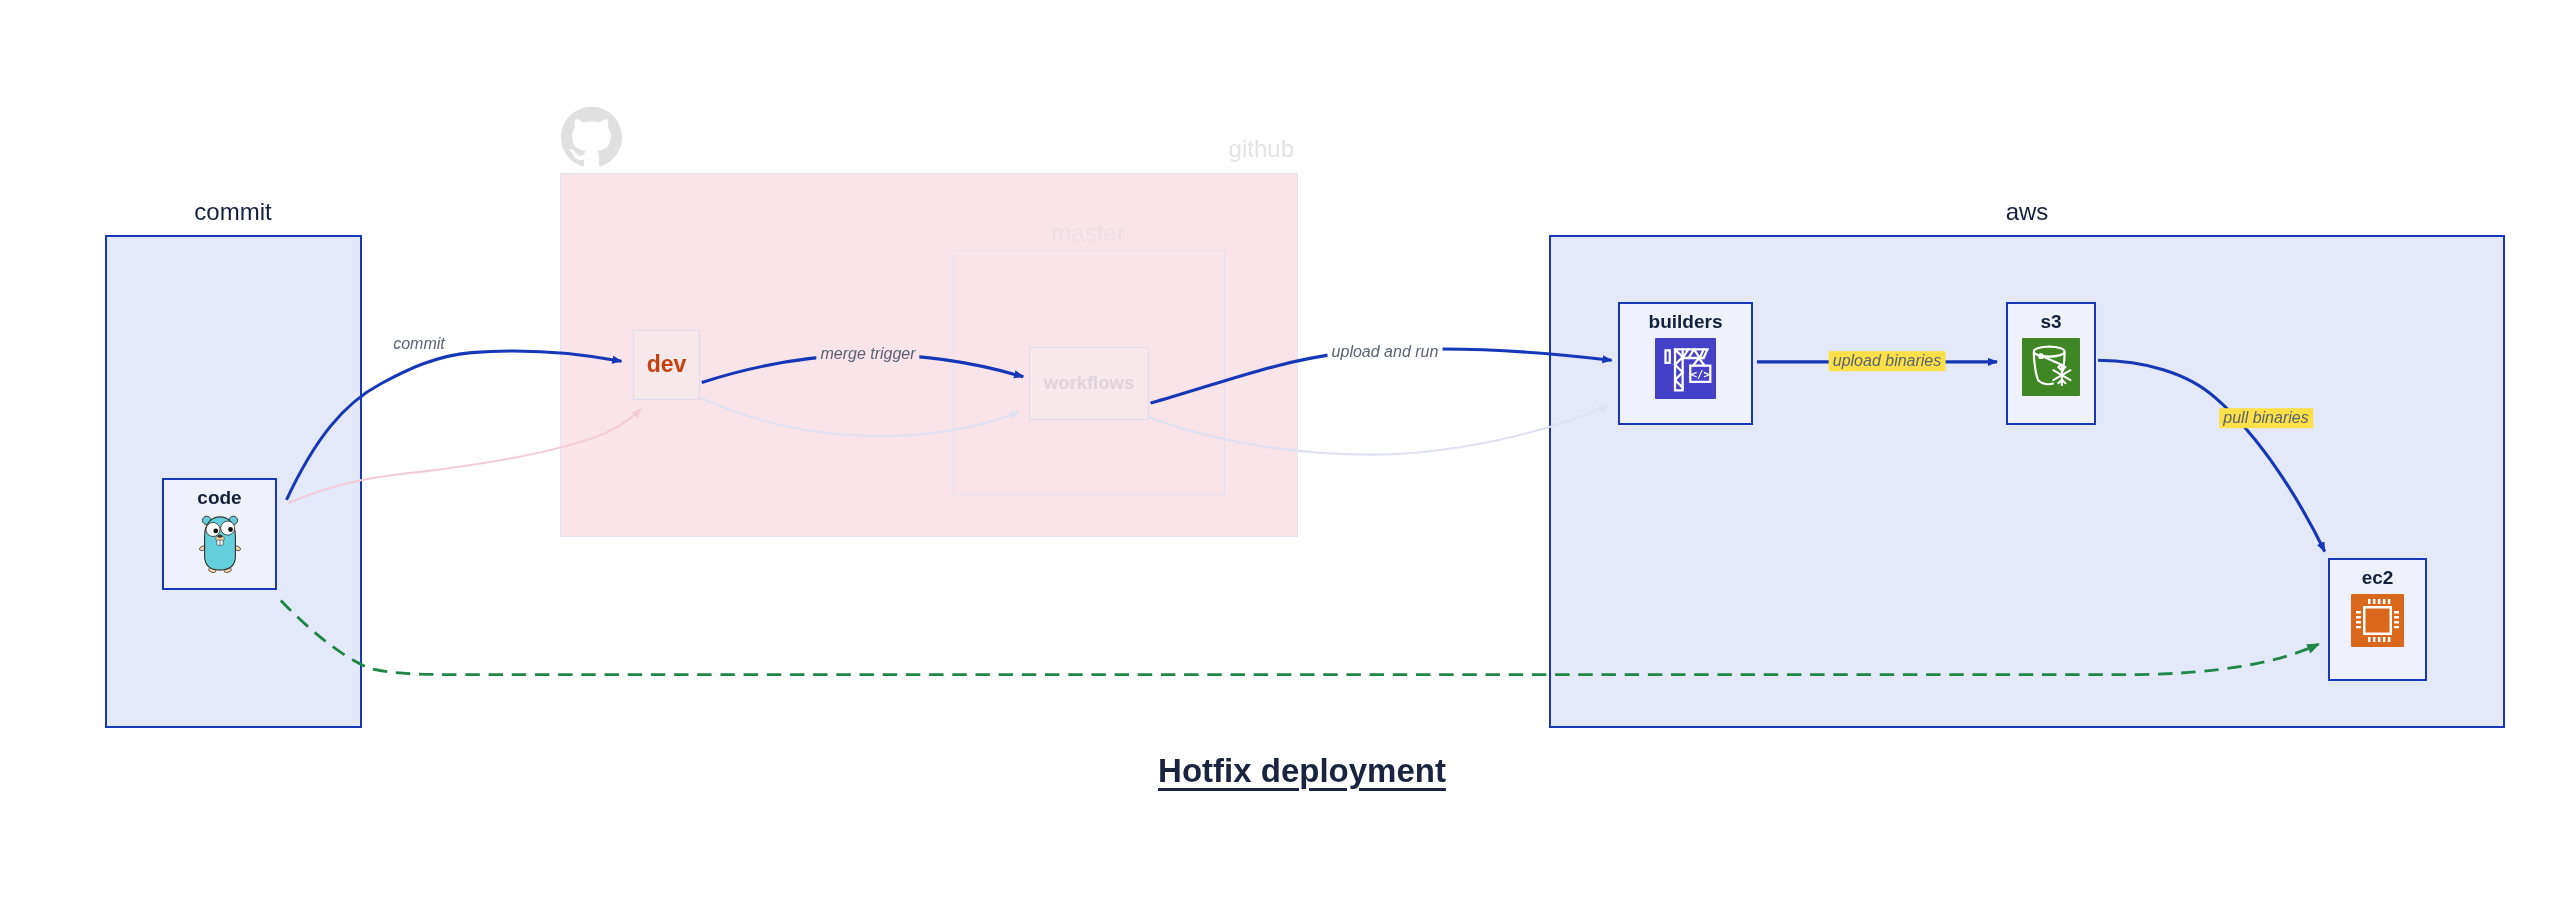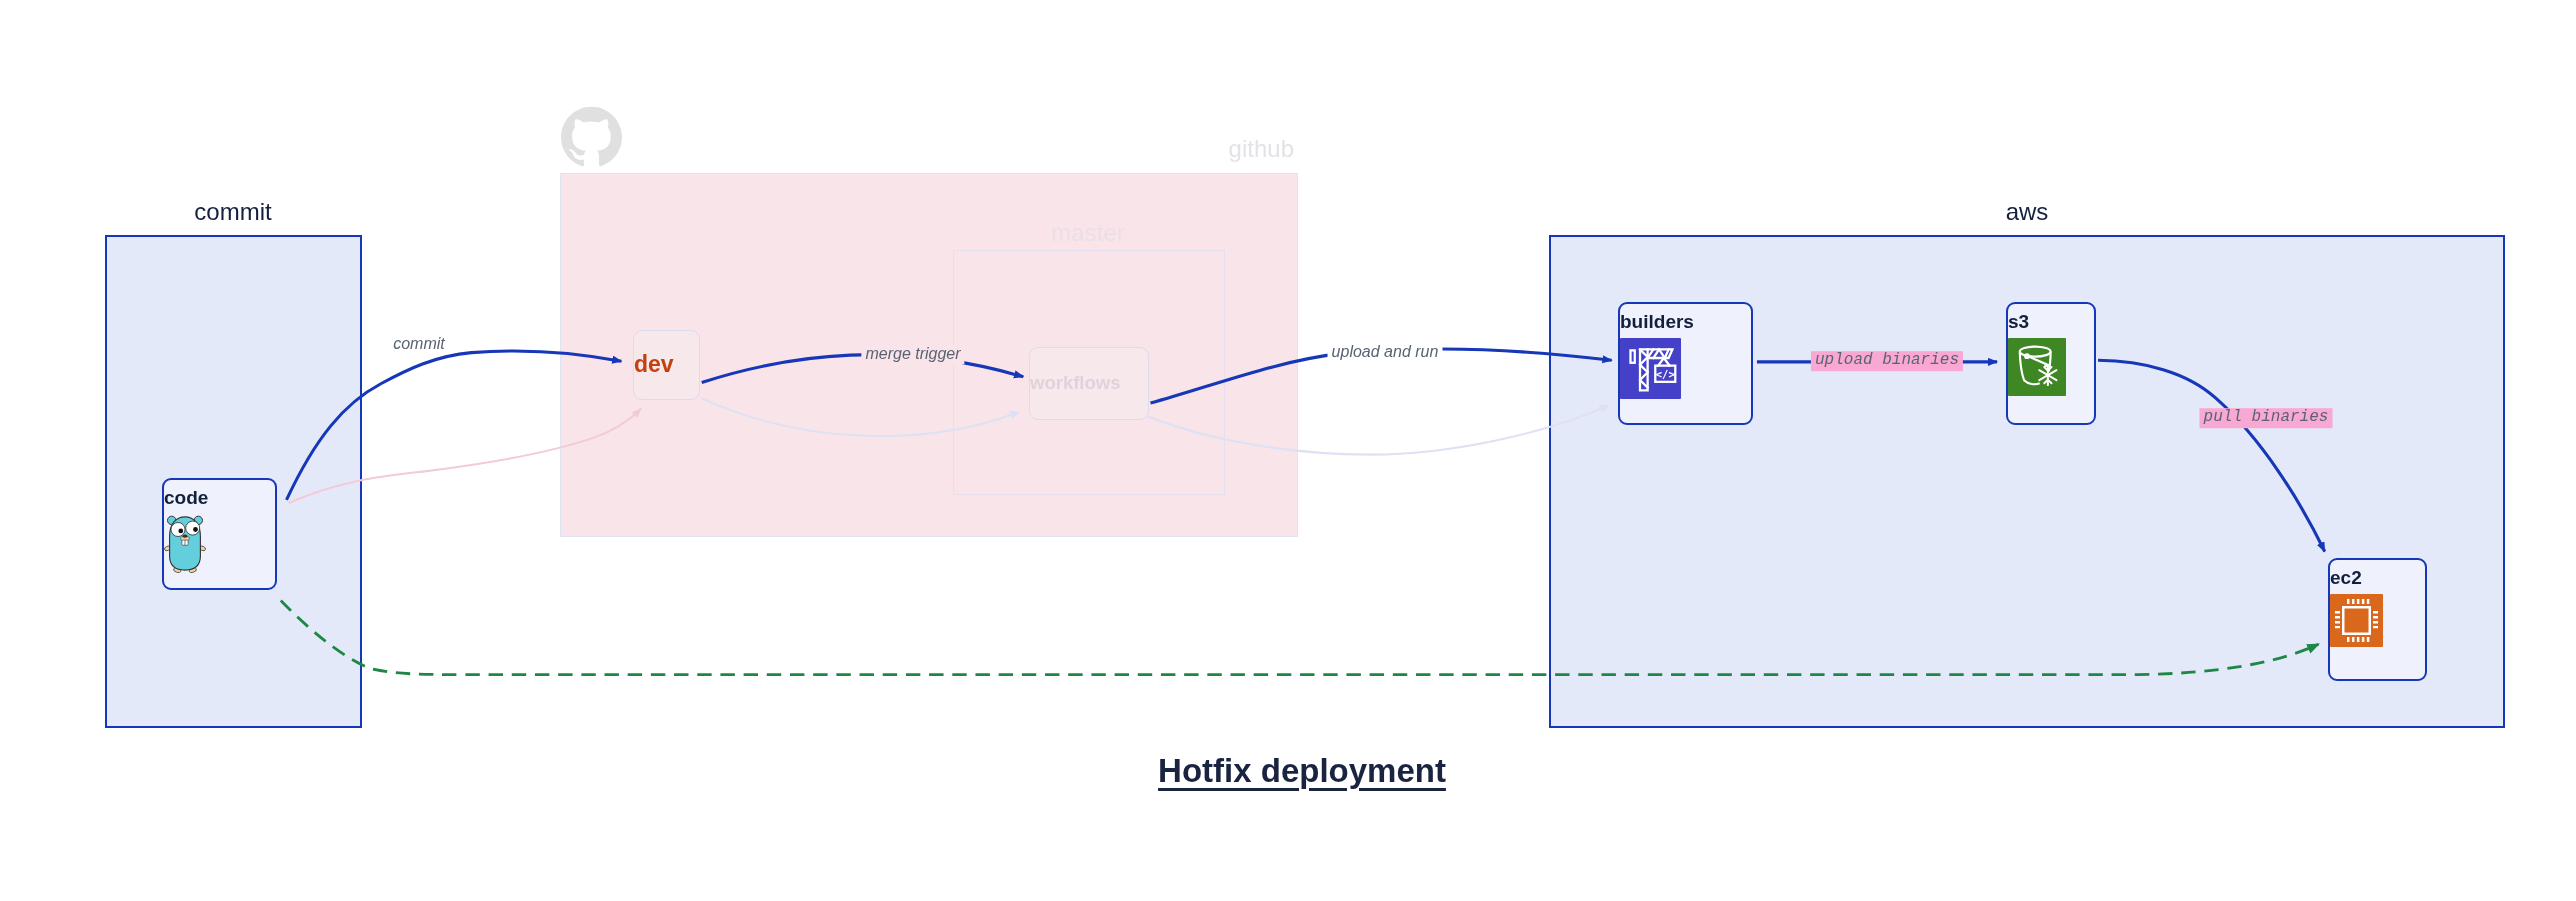--- a/index.html
+++ b/index.html
@@ -15,36 +15,36 @@
   .c-master{background:transparent;border:1.5px solid #e4e0ef;}
   .container-label{
     position:absolute;color:#14203e;font-size:24px;font-weight:500;
     transform:translate(-50%,-50%);white-space:nowrap;
   }
   .container-label.faded-gh{color:#e4e2e6;font-size:24px;transform:translate(-100%,-50%);}
   .container-label.faded-master{color:#ebdfe5;font-size:24px;}
   
   .node{
     position:absolute;box-sizing:border-box;display:flex;flex-direction:column;
-    align-items:flex-start;padding-top:8.2px;gap:5.2px;border-radius:9px;
+    align-items:center;padding-top:8.2px;gap:5.2px;
   }
   .node-live{background:#eff2fc;border:2.6px solid #1537b8;}
   .node-faded{background:#f7e8ec;border:1.5px solid #dddbee;justify-content:center;padding-top:0;}
   .node-label{font-weight:bold;font-size:19px;color:#13203d;line-height:1.1;}
   .node-label.f-dev{color:#c2410c;font-size:23px;}
   .node-label.f-wf{color:#dfd3db;font-size:18.5px;}
   .icon-tile{border-radius:1px;}
   
   .edge-label{
     position:absolute;transform:translate(-50%,-50%);white-space:nowrap;
     font-style:italic;font-size:16px;color:#5a6373;padding:1px 4.1px;line-height:1.1;
   }
   .bg-white{background:#ffffff;}
   .bg-pink{background:#f9e4e9;}
-  .bg-lav{background:#f9a8d4;font-family:Liberation Mono, monospace;}
+  .bg-lav{background:#fde047;}
   
   .diagram-title{
     position:absolute;left:1302px;top:752px;transform:translateX(-50%);
     font-size:33px;font-weight:600;color:#1a2440;white-space:nowrap;
     text-decoration:underline;text-decoration-thickness:2.6px;text-underline-offset:6.2px;
   }
   svg.edge-layer{position:absolute;left:0;top:0;pointer-events:none;}
 </style>
 </head>
 <body>
@@ -173,21 +173,21 @@
       </g>
     </svg>
   </div>
 
   <div class="container-label" style="left:233px;top:212px;">commit</div>
   <div class="container-label faded-gh" style="left:1294px;top:149px;">github</div>
   <div class="container-label faded-master" style="left:1088px;top:233px;">master</div>
   <div class="container-label" style="left:2027px;top:212px;">aws</div>
 
   <div class="edge-label bg-white" style="left:419px;top:344px;">commit</div>
-  <div class="edge-label bg-pink" style="left:868px;top:354px;margin-left:45px;">merge trigger</div>
+  <div class="edge-label bg-pink" style="left:868px;top:354px;">merge trigger</div>
   <div class="edge-label bg-white" style="left:1385px;top:352px;">upload and run</div>
   <div class="edge-label bg-lav" style="left:1887px;top:361px;">upload binaries</div>
   <div class="edge-label bg-lav" style="left:2266px;top:418px;">pull binaries</div>
 
   <div class="diagram-title">Hotfix deployment</div>
 
 </div>
 
 
 </body></html>

